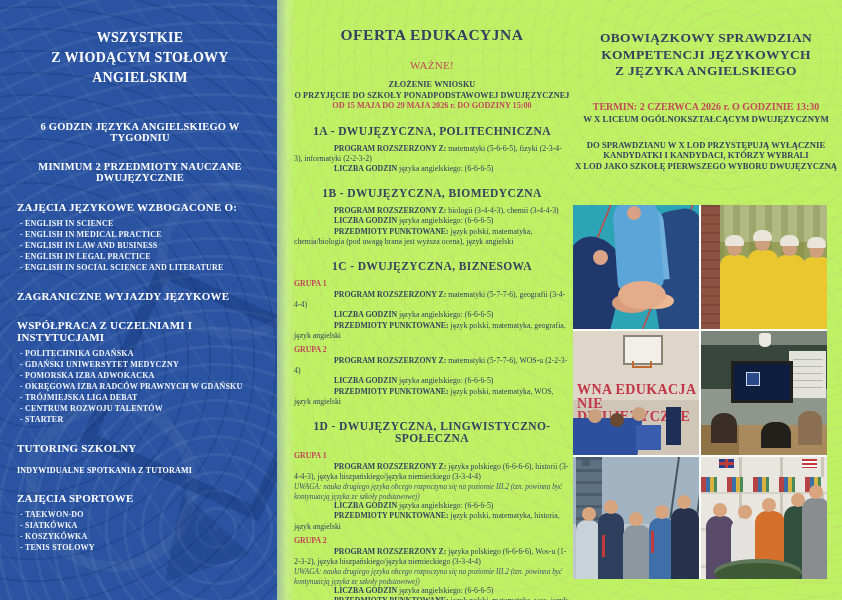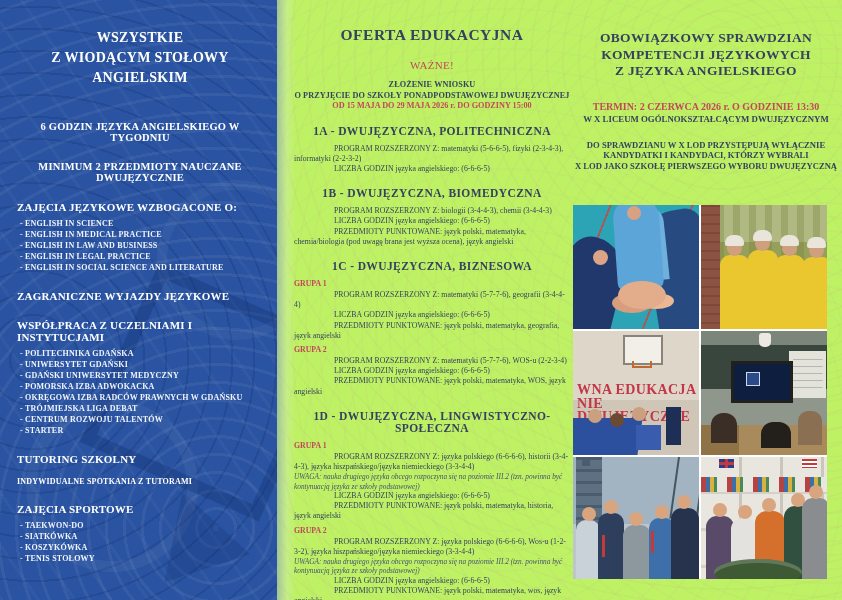--- a/index.html
+++ b/index.html
@@ -41,21 +41,21 @@
   .m-title{font-size:15.5px;font-weight:700;letter-spacing:.5px;}
   .m-warning{margin-top:15px;color:#c2485a;font-weight:400;font-size:11px;letter-spacing:.3px;}
   .m-notice{margin-top:9px;}
   .m-line{font-size:8.2px;font-weight:700;line-height:10.5px;letter-spacing:.1px;}
   .m-deadline{color:#c2485a;font-size:8.2px;font-weight:700;line-height:10.5px;}
   .classes{text-align:left;padding:0 3px;}
   .class-block{margin-top:13px;}
   .class-name{text-align:center;font-size:11.5px;font-weight:700;letter-spacing:.4px;margin-bottom:7px;}
   .grupa{color:#c2485a;font-weight:700;font-size:7.8px;margin:4px 0 2px;}
   .row{font-size:7.8px;line-height:10.2px;}
-  .row .lbl{font-weight:400;padding-left:40px;}
+  .row .lbl{font-weight:700;padding-left:40px;}
   .note{font-size:7.3px;font-style:italic;line-height:9.4px;color:#47536f;}
 
   
   .right{position:absolute;left:570px;top:0;width:272px;height:516px;color:#35425f;text-align:center;}
   .r-title{margin-top:30px;font-size:13.5px;font-weight:700;line-height:16.5px;letter-spacing:.3px;}
   .r-date{margin-top:21px;color:#c2485a;font-size:10px;font-weight:700;}
   .r-venue{margin-top:2px;font-size:8.8px;font-weight:700;}
   .r-cond{margin-top:16px;font-size:8.6px;font-weight:700;line-height:10.5px;}
 
   
@@ -174,21 +174,20 @@
               <div class="lp-item">- ENGLISH IN SOCIAL SCIENCE AND LITERATURE</div>
             </div>
           </div>
           <div class="lp-section">
             <div class="lp-heading">ZAGRANICZNE WYJAZDY JĘZYKOWE</div>
           </div>
           <div class="lp-section">
             <div class="lp-heading">WSPÓŁPRACA Z UCZELNIAMI I INSTYTUCJAMI</div>
             <div class="lp-items">
               <div class="lp-item">- POLITECHNIKA GDAŃSKA</div>
-              <div class="lp-item">- UNIWERSYTET GDAŃSKI</div>
               <div class="lp-item">- GDAŃSKI UNIWERSYTET MEDYCZNY</div>
               <div class="lp-item">- POMORSKA IZBA ADWOKACKA</div>
               <div class="lp-item">- OKRĘGOWA IZBA RADCÓW PRAWNYCH W GDAŃSKU</div>
               <div class="lp-item">- TRÓJMIEJSKA LIGA DEBAT</div>
               <div class="lp-item">- CENTRUM ROZWOJU TALENTÓW</div>
               <div class="lp-item">- STARTER</div>
             </div>
           </div>
           <div class="lp-section">
             <div class="lp-heading">TUTORING SZKOLNY</div>

